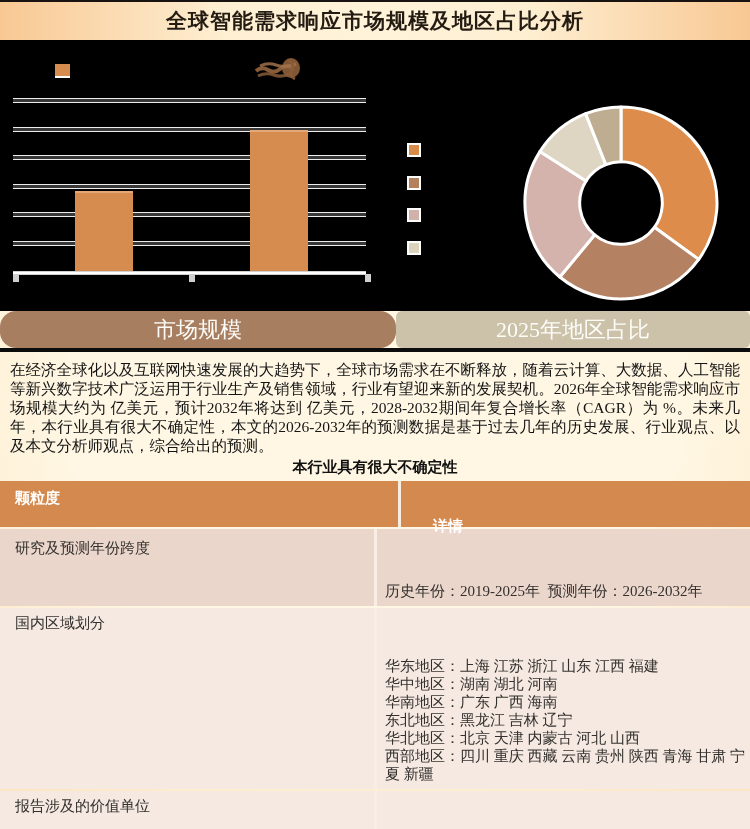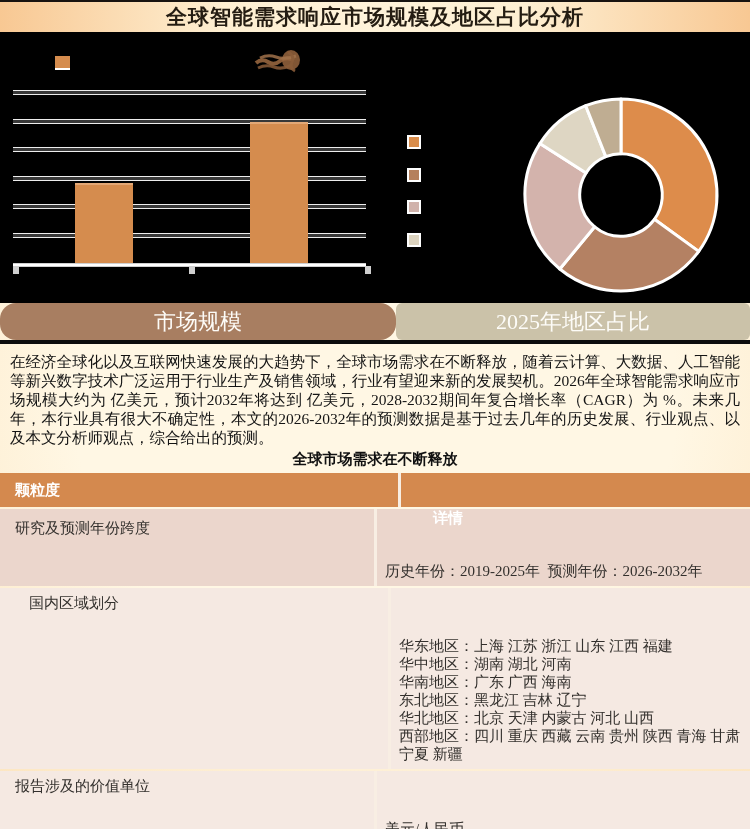--- a/index.html
+++ b/index.html
@@ -4,21 +4,21 @@
 <style>
   html,body{margin:0;padding:0;background:#ffffff;}
   .page{
     position:relative;width:750px;height:829px;overflow:hidden;box-sizing:border-box;
     font-family:"Liberation Serif","DejaVu Serif",serif;
     background:radial-gradient(ellipse 115% 95% at 50% 48%, #fff7e4 35%, #fce3bc 70%, #f9cc98 100%);
     border-top:2px solid #181310;
   }
   
   .title-bar{
-    height:30px;display:flex;align-items:center;justify-content:center;
+    height:38px;display:flex;align-items:center;justify-content:center;
     background:linear-gradient(90deg,#f8c893,#feefd2 30%,#fff3da 50%,#feefd2 70%,#f8c893);
   }
   .title-bar span{font-size:21px;font-weight:bold;color:#241c12;letter-spacing:1px;}
   
   .chart-panel{position:relative;height:271px;background:#000;}
   .gridline{position:absolute;left:13px;width:353px;height:5px;
     background:linear-gradient(to bottom,#ededed 0 28%,rgba(255,255,255,0.22) 28% 72%,#ededed 72% 100%);}
   .axis-line{position:absolute;left:13px;width:353px;height:4px;
     background:linear-gradient(to bottom,#cfcfcf 0 30%,#ffffff 30% 65%,#cfcfcf 65% 100%);}
   .axis-tick{position:absolute;width:6px;height:8px;background:#cfcfcf;}
@@ -32,34 +32,34 @@
   .banners{display:flex;height:37px;border-bottom:4px solid #0c0c0c;}
   .banner{display:flex;align-items:center;justify-content:center;color:#fdfcf8;font-size:22px;}
   .banner-left{width:396px;background:#a87e61;border-radius:16px;}
   .banner-right{flex:1;background:#cbc2a9;border-radius:6px;}
   
   .content{position:relative;}
   .intro{margin:8px 10px 0;font-size:15.5px;line-height:19px;color:#141414;text-align:justify;}
   .table-title{margin:3px 0 4px;text-align:center;font-size:15px;font-weight:bold;color:#111;}
   
   .gtable{width:750px;}
-  .thead{display:flex;height:34px;background:#d4894e;margin-bottom:2px;gap:24px;}
+  .thead{display:flex;height:46px;background:#d4894e;margin-bottom:2px;gap:24px;}
   .thead .hcell{color:#ffffff;font-weight:bold;font-size:15px;line-height:34px;}
   .hcell.c1{width:374px;padding-left:15px;box-sizing:border-box;}
   .hdiv, .tdiv{width:3px;background:#f8eee3;flex:0 0 3px;}
   .hcell.c2{flex:1;padding-left:8px;margin-top:28px;}
   .trow{display:flex;margin-bottom:2px;}
   .trow.dark{background:#ebd6cc;}
   .trow.light{background:#f5e9e2;}
   .tcell{font-size:15px;line-height:18px;color:#33302d;padding:6px 4px 6px 8px;box-sizing:border-box;border-radius:7px;}
   .tcell.label{width:374px;flex:0 0 374px;padding-left:15px;}
   .tcell.detail{flex:1;white-space:pre-wrap;margin-top:43px;}
   #table-rows .trow:nth-child(1){min-height:38px;}
   #table-rows .trow:nth-child(1) .tcell{padding-top:10px;}
-  #table-rows .trow:nth-child(2){min-height:136px;padding-left:14px;}
+  #table-rows .trow:nth-child(2){min-height:136px;}
   #table-rows .trow:nth-child(3){min-height:88px;}
   #table-rows .trow:nth-child(4){min-height:44px;}
   #table-rows .trow:nth-child(4) .tcell{padding-top:10px;}
 </style>
 </head>
 <body>
 
 <div class="page">
 
   <div class="title-bar">
@@ -104,21 +104,21 @@
       </div>
   </div>
 
   <div class="banners">
     <div class="banner banner-left">市场规模</div>
     <div class="banner banner-right">2025年地区占比</div>
   </div>
 
   <div class="content">
     <p class="intro">在经济全球化以及互联网快速发展的大趋势下，全球市场需求在不断释放，随着云计算、大数据、人工智能等新兴数字技术广泛运用于行业生产及销售领域，行业有望迎来新的发展契机。2026年全球智能需求响应市场规模大约为 亿美元，预计2032年将达到 亿美元，2028-2032期间年复合增长率（CAGR）为 %。未来几年，本行业具有很大不确定性，本文的2026-2032年的预测数据是基于过去几年的历史发展、行业观点、以及本文分析师观点，综合给出的预测。</p>
-    <div class="table-title">全球市场需求在不断释放</div>
+    <div class="table-title">本行业具有很大不确定性</div>
 
     <div class="gtable">
       <div class="thead">
         <div class="hcell c1">颗粒度</div>
         <div class="hdiv"></div>
         <div class="hcell c2">详情</div>
       </div>
       <div id="table-rows">
           <div class="trow dark">
             <div class="tcell label">研究及预测年份跨度</div>

